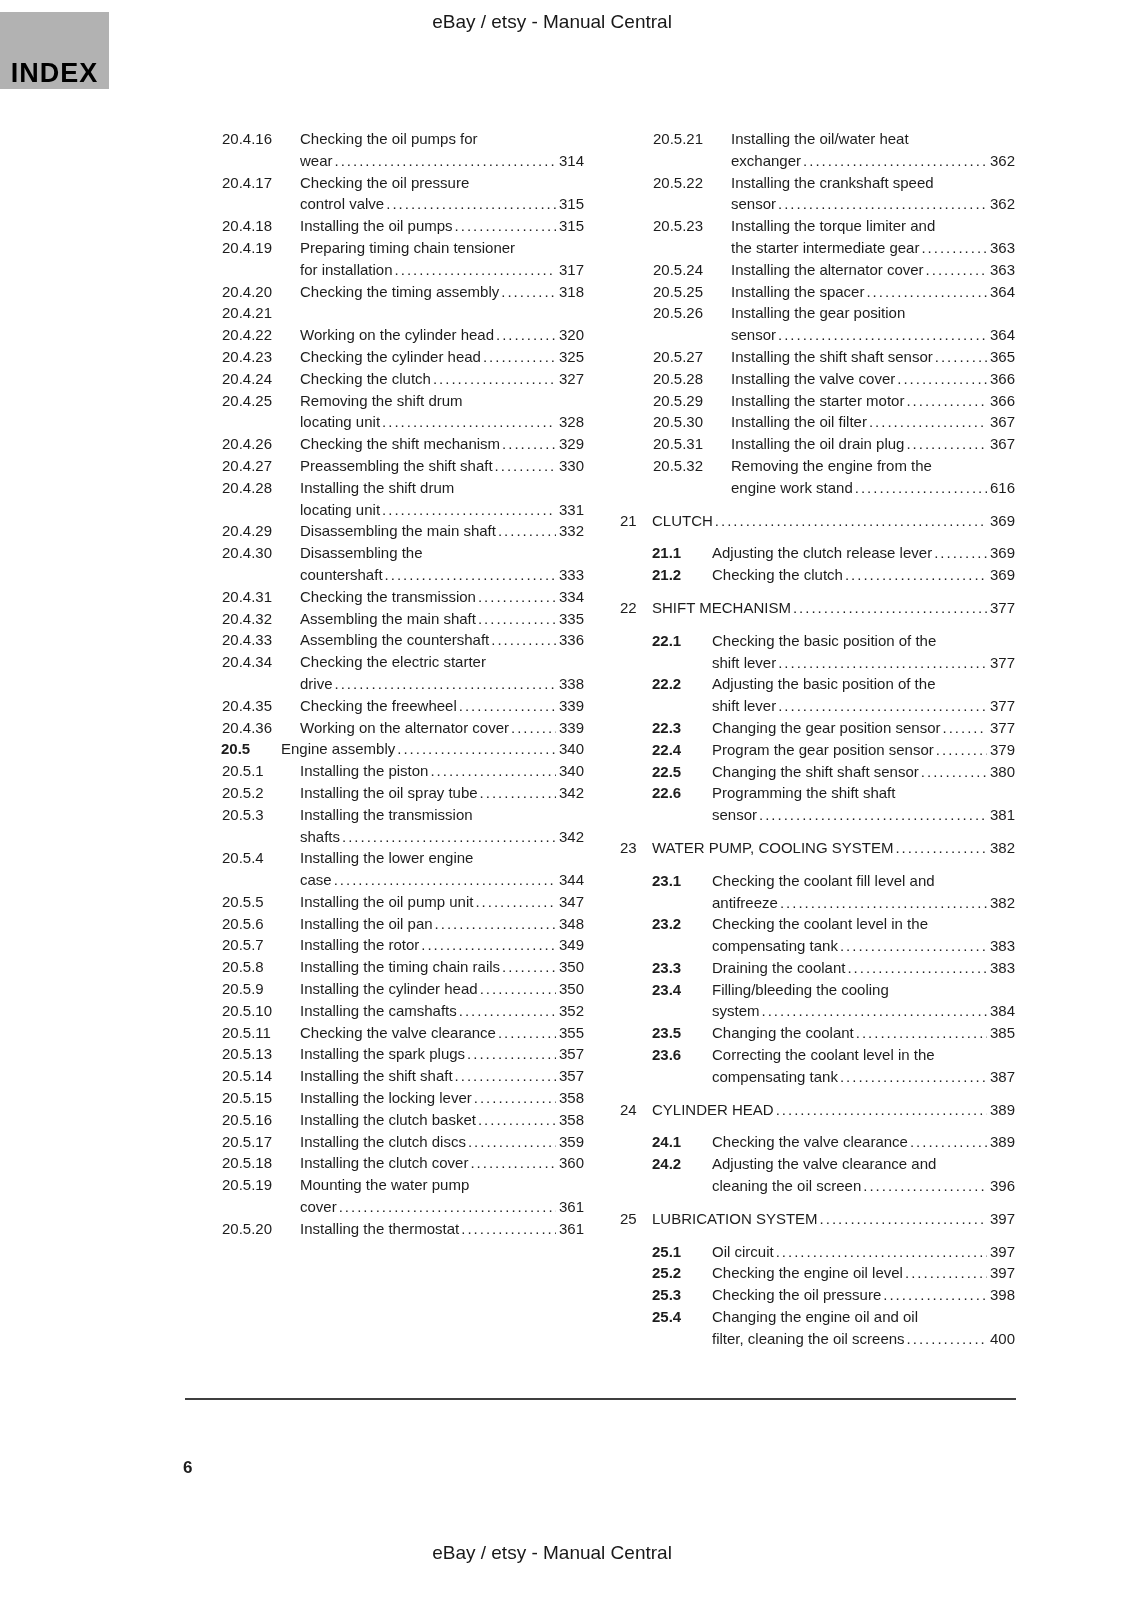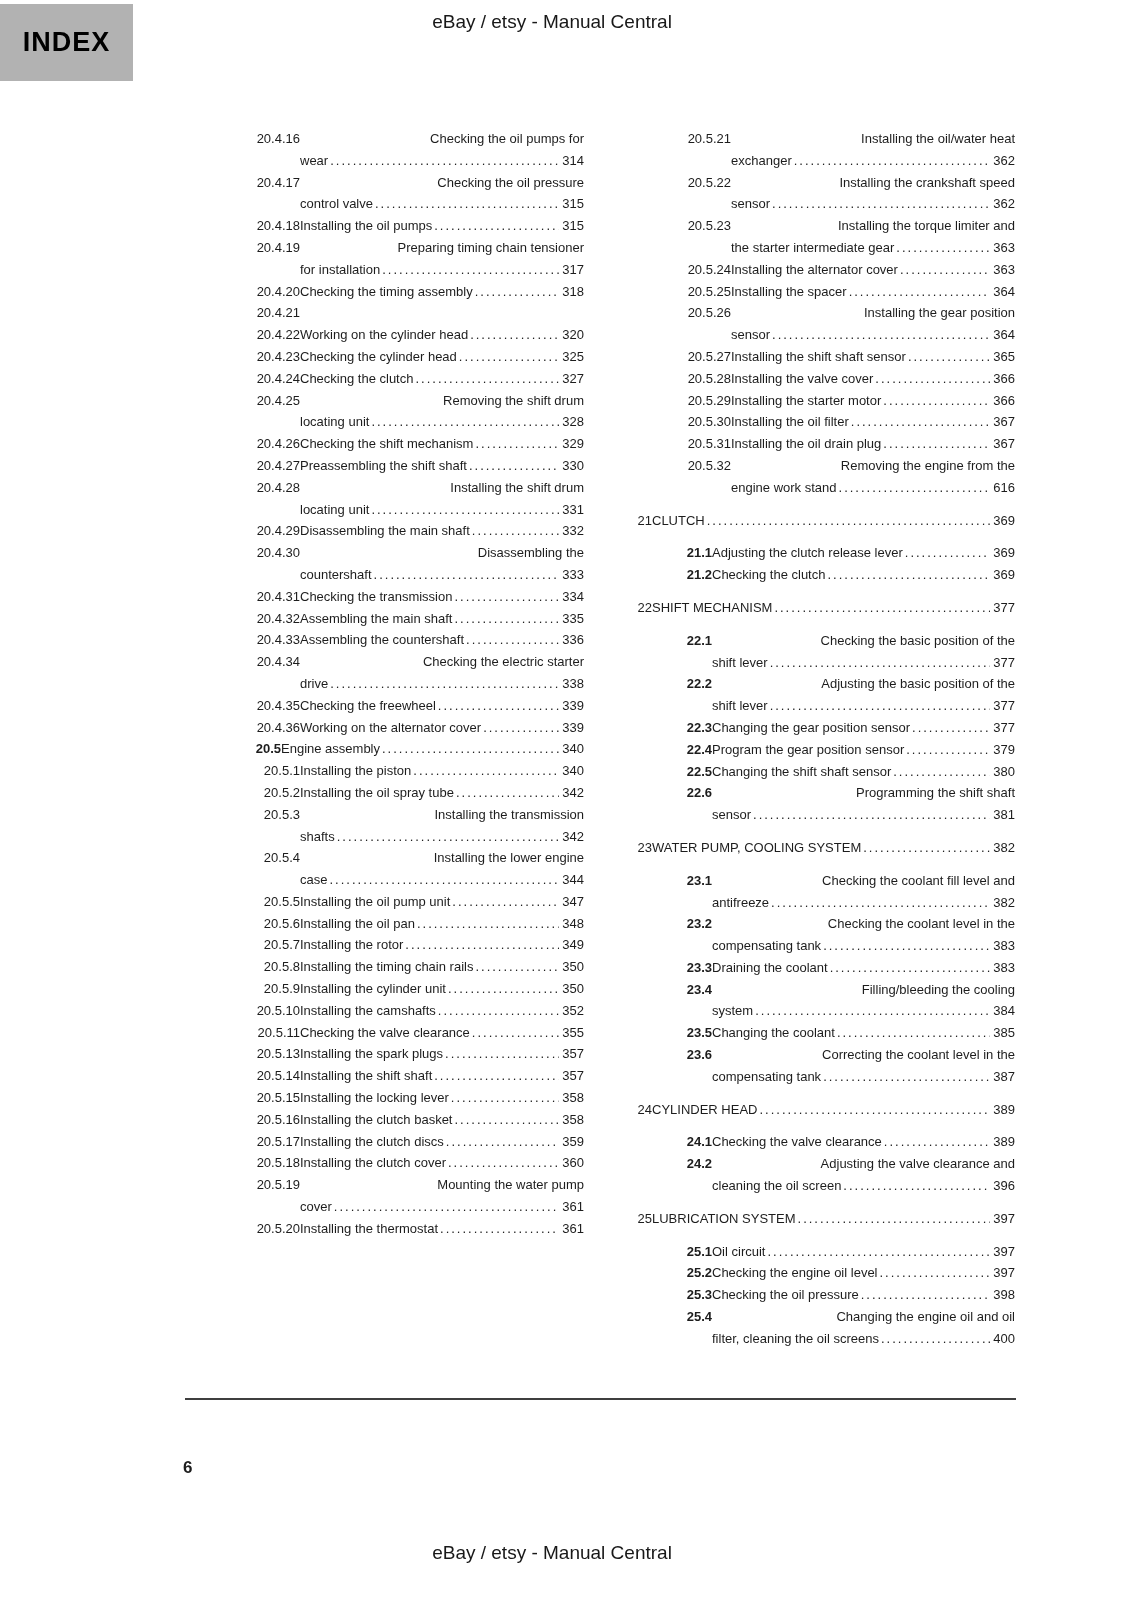--- a/index.html
+++ b/index.html
@@ -9,45 +9,45 @@
     width: 1130px;
     height: 1600px;
     margin: 0 auto;
     background: #ffffff;
     font-family: "Liberation Sans", sans-serif;
     color: #1d1d1d;
     overflow: hidden;
   }
   .index-tab {
     position: absolute;
-    left: 0; top: 4px;
-    width: 133px; height: 77px;
+    left: 0; top: 12px;
+    width: 109px; height: 77px;
     background: #b2b2b2;
-    display: flex; align-items: center; justify-content: center;
+    display: flex; align-items: flex-end; justify-content: center;
   }
   .index-tab .tab-label {
     font-size: 27px;
     font-weight: 700;
     letter-spacing: 1px;
     color: #000;
   }
   .header-title {
     position: absolute;
     top: 11px; left: 0; width: 1104px;
     text-align: center;
     font-size: 19px;
     color: #181818;
   }
   .toc {
     position: absolute;
     top: 128px; left: 189px; width: 826px;
     display: flex;
     justify-content: space-between;
   }
-  .col { width: 395px; font-size: 13px; line-height: 21.8px; text-align: right; }
+  .col { width: 395px; font-size: 15px; line-height: 21.8px; }
   .entry { display: flex; align-items: flex-start; }
   .entry .num { flex: 0 0 auto; white-space: nowrap; }
   .entry .body { flex: 1 1 auto; min-width: 0; }
   .lv-sub { padding-left: 33px; }
   .lv-sub .num { width: 78px; }
   .lv-section { padding-left: 32px; }
   .lv-section .num { width: 60px; font-weight: bold; }
   .lv-chapter { padding-left: 0; margin: 11px 0; }
   .lv-chapter .num { width: 32px; }
   .line { display: block; white-space: nowrap; }
@@ -397,21 +397,21 @@
               <span class="ltext">Installing the timing chain rails</span>
               <span class="dots"></span>
               <span class="pg">350</span>
             </div>
           </div>
         </div>
         <div class="entry lv-sub">
           <span class="num">20.5.9</span>
           <div class="body">
             <div class="lastline">
-              <span class="ltext">Installing the cylinder unit</span>
+              <span class="ltext">Installing the cylinder head</span>
               <span class="dots"></span>
               <span class="pg">350</span>
             </div>
           </div>
         </div>
         <div class="entry lv-sub">
           <span class="num">20.5.10</span>
           <div class="body">
             <div class="lastline">
               <span class="ltext">Installing the camshafts</span>

